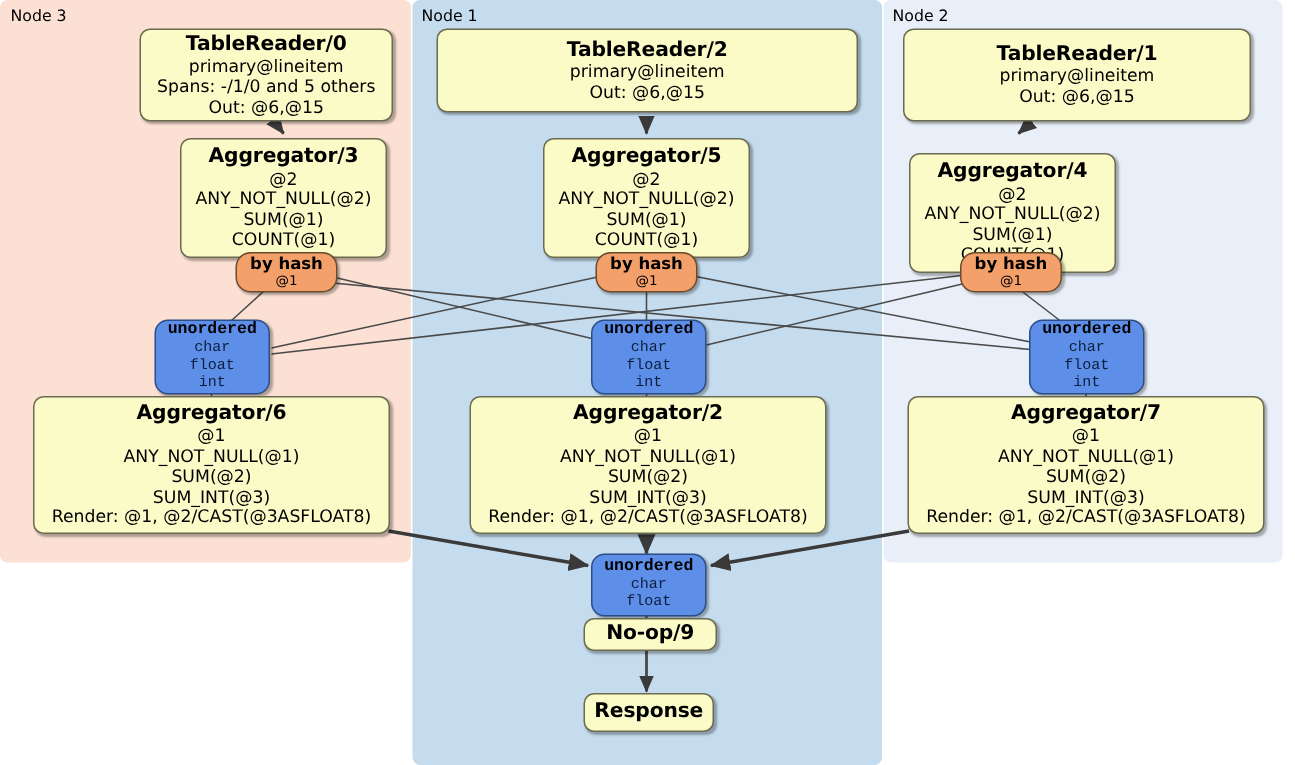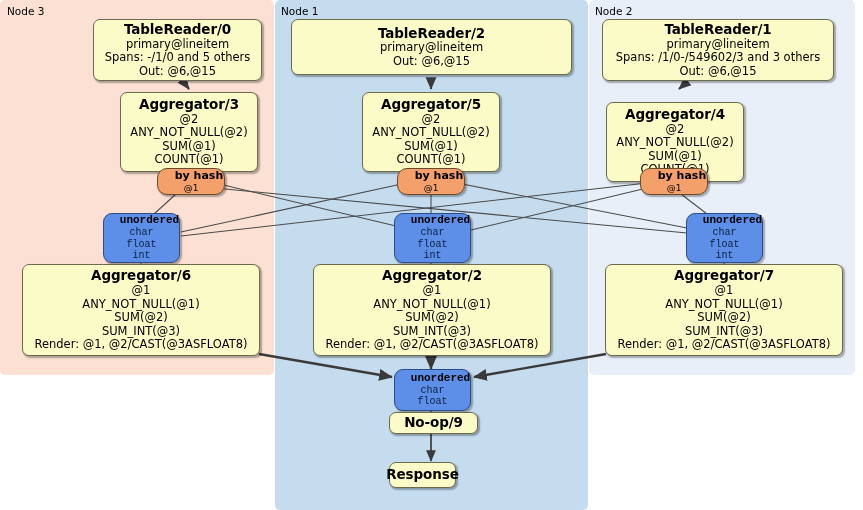--- a/index.html
+++ b/index.html
@@ -67,21 +67,20 @@
   .ttl {
     font-weight: bold;
     font-size: 13.5px;
     color: #000;
     letter-spacing: -0.1px;
   }
   .ttl-sm {
     font-weight: bold;
     font-size: 11px;
     color: #000;
-    padding-left: 16px;
   }
   .ln {
     font-size: 11.5px;
     color: #000;
     white-space: nowrap;
   }
   .ln-sm {
     font-size: 9px;
     color: #000;
   }
@@ -218,28 +217,27 @@
   <div class="node node-unordered" style="left:394px; top:369px; width:77px; height:42px;">
     <div class="ttl-sm">unordered</div>
     <div class="ln-b">char</div>
     <div class="ln-b">float</div>
   </div>
 
   <div class="node node-proc" style="left:389px; top:412px; width:89px; height:22px;">
     <div class="ttl">No-op/9</div>
   </div>
 
-  <div class="node node-proc" style="left:389px; top:462px; width:67px; height:26px;">
+  <div class="node node-proc" style="left:389px; top:462px; width:87px; height:26px;">
     <div class="ttl">Response</div>
   </div>
 
   <div class="node node-proc" style="left:602px; top:19px; width:232px; height:62px;">
     <div class="ttl">TableReader/1</div>
     <div class="ln">primary@lineitem</div>
-    <div class="ln">Spans: /1/0-/549602/3 and 3 others</div>
     <div class="ln">Out: @6,@15</div>
   </div>
 
   <div class="node node-proc" style="left:606px; top:102px; width:138px; height:80px;">
     <div class="ttl">Aggregator/4</div>
     <div class="ln">@2</div>
     <div class="ln">ANY_NOT_NULL(@2)</div>
     <div class="ln">SUM(@1)</div>
     <div class="ln">COUNT(@1)</div>
   </div>

